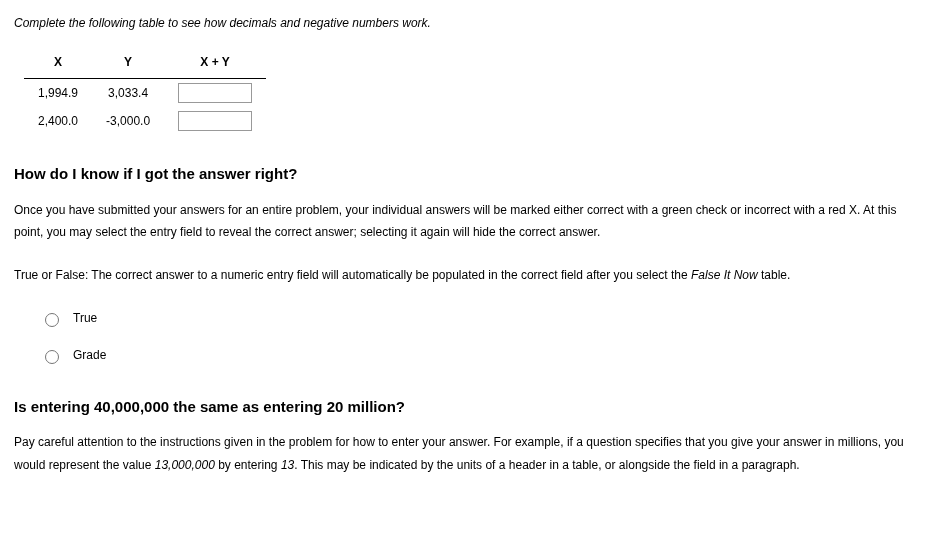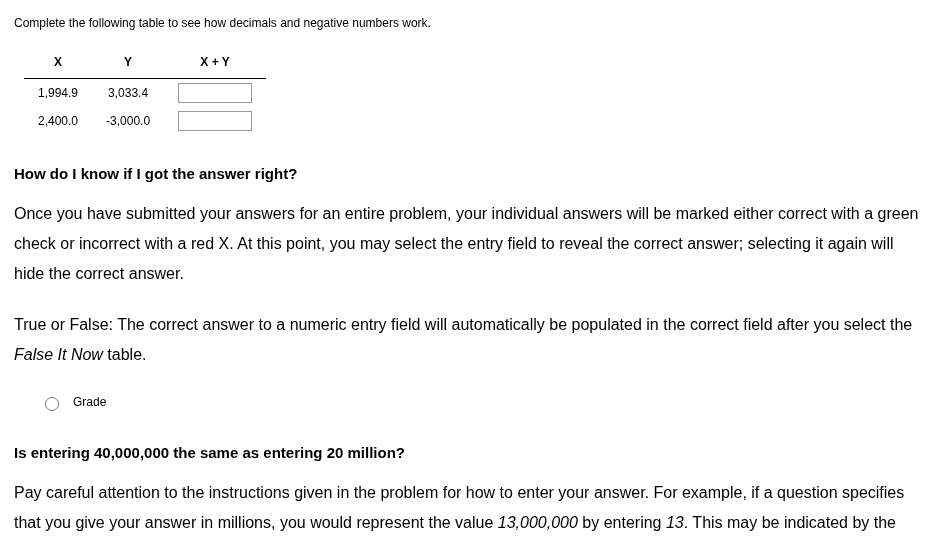--- a/index.html
+++ b/index.html
@@ -6,20 +6,21 @@
     font-family: Verdana, Arial, sans-serif;
     font-size: 12px;
     color: #000;
     background: #fff;
     margin: 0;
     padding: 12px 14px;
     width: 906px;
     line-height: 1.9;
   }
   .instruction {
+    font-style: italic;
     margin-bottom: 12px;
   }
   table.data-table {
     border-collapse: collapse;
     margin-left: 10px;
     margin-bottom: 24px;
   }
   table.data-table th {
     font-weight: bold;
     text-align: center;
@@ -39,21 +40,21 @@
     padding: 1px 2px;
     font-size: 12px;
   }
   .section-heading {
     font-weight: bold;
     margin-top: 18px;
     margin-bottom: 10px;
     font-size: 15px;
   }
   .body-text {
-    font-size: 16px;
+    font-size: 12px;
     margin-bottom: 20px;
   }
   .radio-group {
     margin-left: 26px;
     margin-top: 10px;
     margin-bottom: 26px;
   }
   .radio-row {
     display: flex;
     align-items: center;
@@ -102,20 +103,24 @@
 <div class="section-heading">How do I know if I got the answer right?</div>
 <div class="body-text">Once you have submitted your answers for an entire problem, your individual answers will be marked either correct with a green check or incorrect with a red X. At this point, you may select the entry field to reveal the correct answer; selecting it again will hide the correct answer.</div>
 
 <div class="body-text">
   <span>True or False: The correct answer to a numeric entry field will automatically be populated in the correct field after you select the </span><em class="term">False It Now</em><span> table.</span>
 </div>
 
 <div class="radio-group">
   <div class="radio-row">
     <input type="radio" name="tf" style="">
+    <span>True</span>
+  </div>
+  <div class="radio-row">
+    <input type="radio" name="tf" style="">
     <span>Grade</span>
   </div>
 </div>
 
 <div class="section-heading">Is entering 40,000,000 the same as entering 20 million?</div>
 <div class="body-text">
   <span>Pay careful attention to the instructions given in the problem for how to enter your answer. For example, if a question specifies that you give your answer in millions, you would represent the value </span><em class="term">13,000,000</em><span> by entering </span><em class="term">13</em><span>. This may be indicated by the units of a header in a table, or alongside the field in a paragraph.</span>
 </div>
 
 </body></html>

